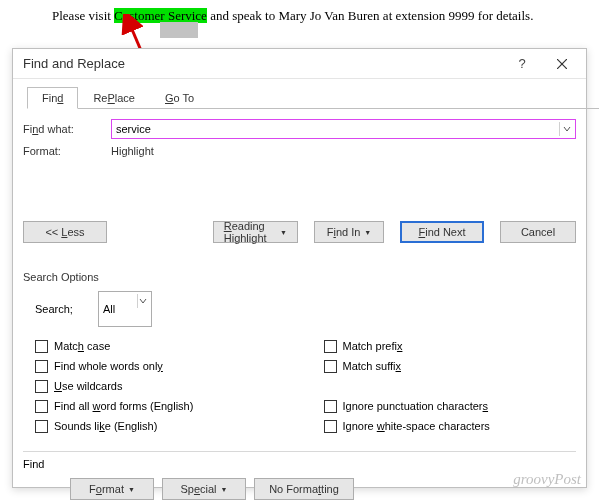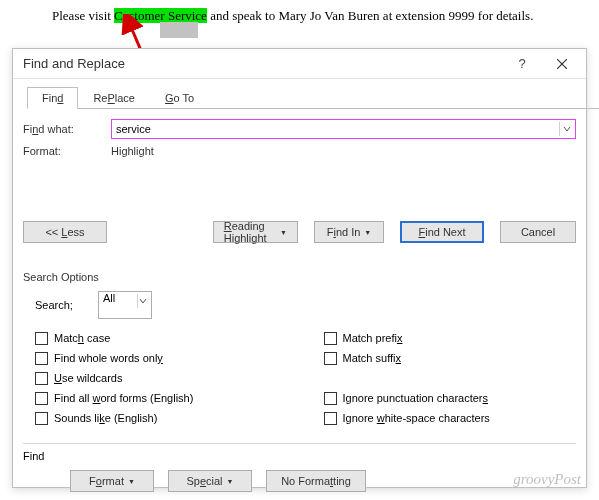--- a/index.html
+++ b/index.html
@@ -173,25 +173,25 @@
     margin-top: 20px;
   }
   .search-dir {
     display: flex;
     align-items: center;
     margin: 8px 0 8px 12px;
     gap: 15px;
   }
   .search-dir .sel {
     width: 54px;
-    height: 28px;
+    height: 36px;
     border: 1px solid #adadad;
     margin-left: 10px;
     display: flex;
-    align-items: flex-start;
+    align-items: center;
     padding: 0 4px;
     font-size: 11px;
     position: relative;
     background: #fff;
   }
   .search-dir .sel .chev {
     position: absolute; right: 2px; top: 2px;
     width: 12px; height: 14px;
     display: flex; align-items: center; justify-content: center;
     border-left: 1px solid #d0d0d0;
@@ -222,21 +222,21 @@
     height: 1px;
     background: #d8d8d8;
     margin: 14px 0 6px 0;
   }
   .find-section-label {
     font-size: 11px;
     margin: 6px 0 8px 0;
   }
   .bottom-row {
     display: flex;
-    gap: 14px;
+    gap: 8px;
     margin-left: 16px;
     padding-left: 31px;
   }
   .watermark {
     position: absolute;
     right: 18px;
     bottom: 12px;
     font-size: 15px;
     color: #bfbfbf;
     font-family: Georgia, serif;

